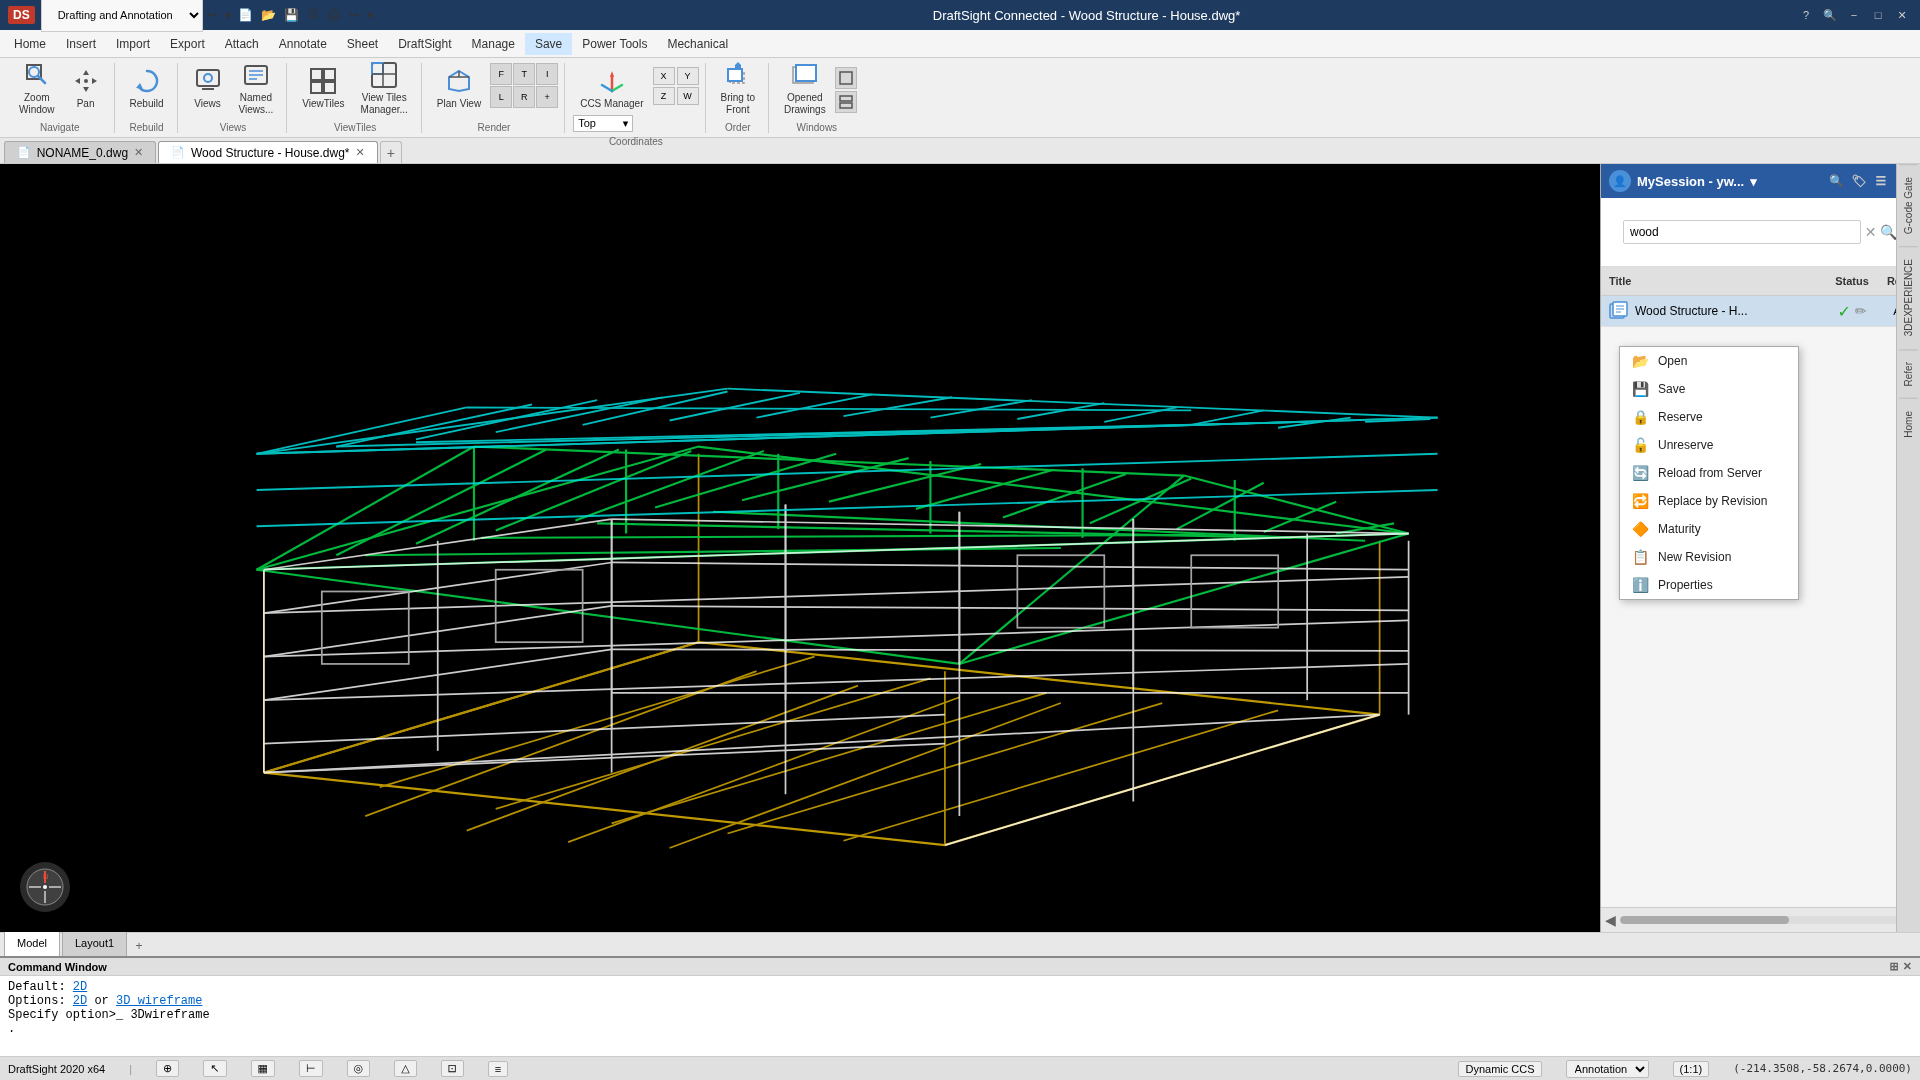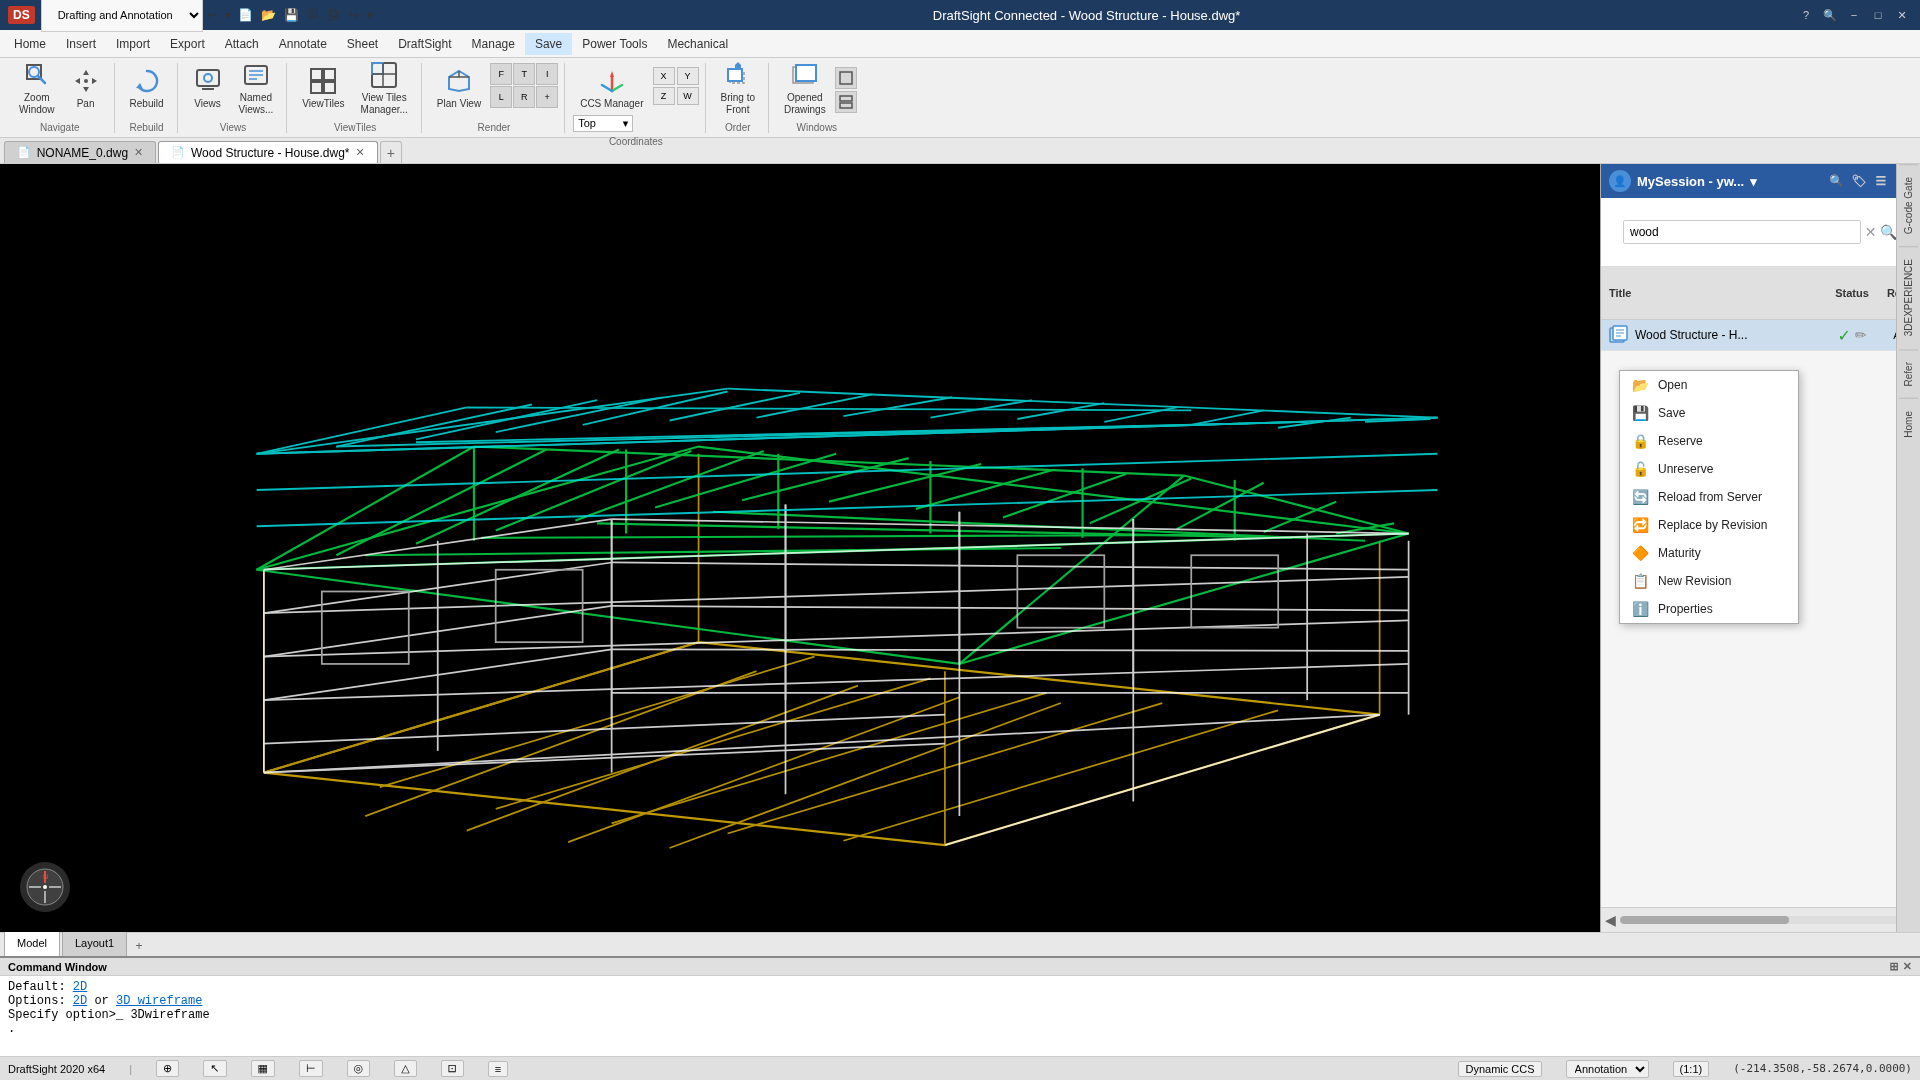--- a/index.html
+++ b/index.html
@@ -190,21 +190,21 @@
       border-radius: 2px;
     }
     #panel-search .search-clear { cursor: pointer; color: #999; font-size: 14px; }
     #panel-search .search-icon { cursor: pointer; color: #555; font-size: 14px; }
 
     
     #panel-table-header {
       display: flex;
       background: #e0e0e0;
       border-bottom: 1px solid #ccc;
-      padding: 20px 8px;
+      padding: 8px 8px;
       font-size: 11px;
       font-weight: bold;
       color: #333;
     }
     #panel-table-header .col-title { flex: 1; }
     #panel-table-header .col-status { width: 60px; text-align: center; }
     #panel-table-header .col-rev { width: 30px; text-align: center; }
 
     
     .panel-item {

